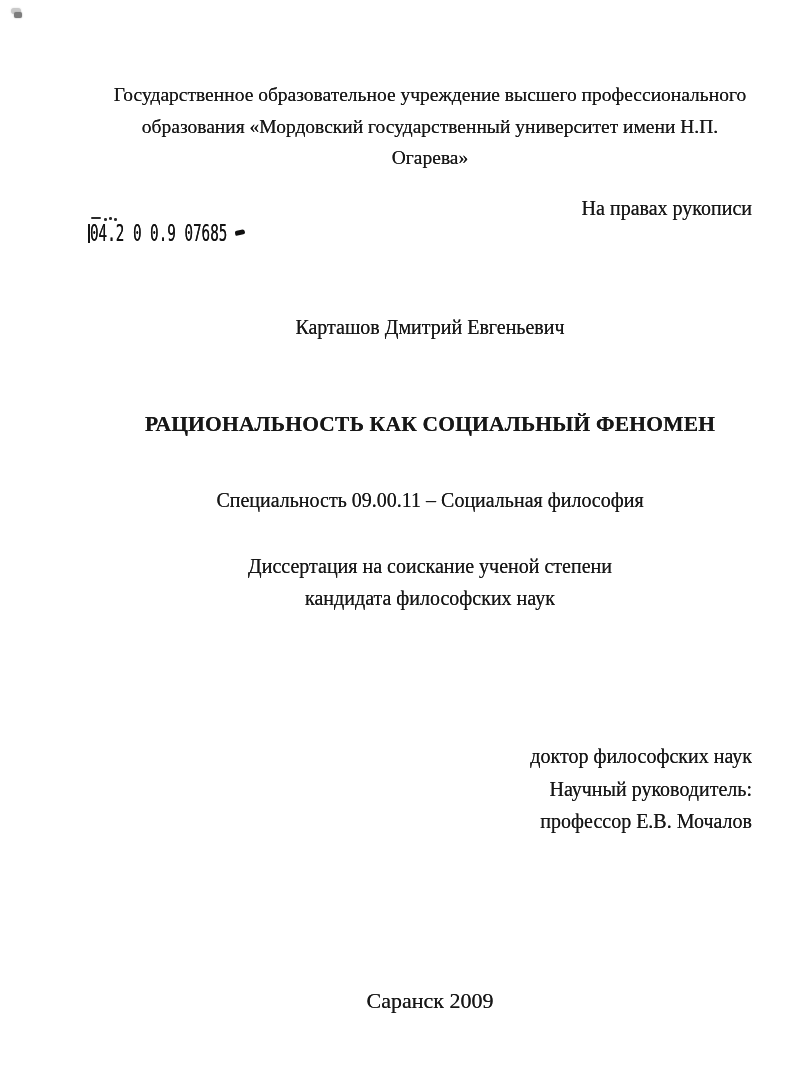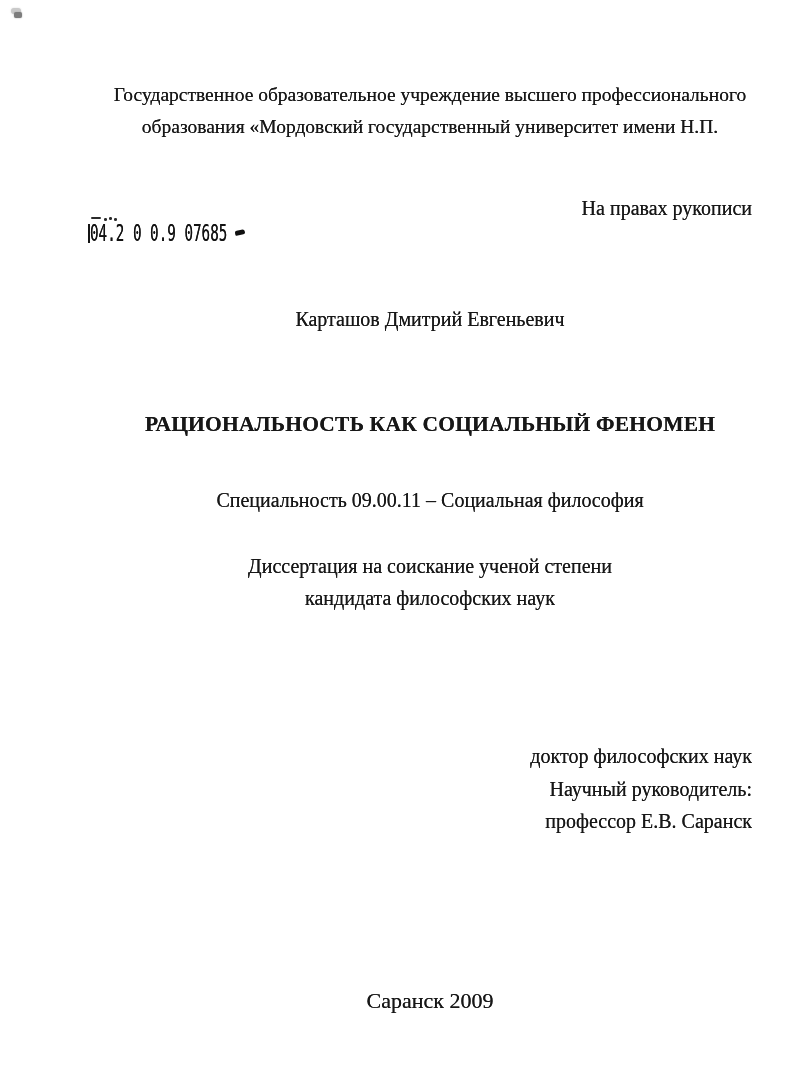--- a/index.html
+++ b/index.html
@@ -91,21 +91,21 @@
     left: 147px;
     top: 14px;
     width: 10px;
     height: 5px;
     background: #101010;
     border-radius: 2px 3px 2px 1px;
     transform: rotate(-12deg);
   }
 
   .author-name {
-    top: 308px;
+    top: 316px;
     font-size: 20px;
   }
 
   .dissertation-title {
     top: 412px;
     font-size: 21.5px;
     font-weight: bold;
     letter-spacing: 0.2px;
   }
 
@@ -151,20 +151,21 @@
 <div class="page">
 
   <div class="scan-smudge">
     <div class="s1"></div>
     <div class="s2"></div>
   </div>
 
   <div class="col-center institution">
     <div>Государственное образовательное учреждение высшего профессионального</div>
     <div>образования «Мордовский государственный университет имени Н.П.</div>
+    <div>Огарева»</div>
   </div>
 
   <div class="manuscript-note">На правах рукописи</div>
 
   <div class="stamp">
     <div class="stamp-over-tilde"></div>
     <div class="stamp-over-dot1"></div>
     <div class="stamp-over-dot2"></div>
     <div class="stamp-over-dot3"></div>
     <div class="stamp-bar"></div>
@@ -179,18 +180,18 @@
   <div class="col-center specialty-line">Специальность 09.00.11 – Социальная философия</div>
 
   <div class="col-center thesis-type">
     <div>Диссертация на соискание ученой степени</div>
     <div>кандидата философских наук</div>
   </div>
 
   <div class="supervisor-block">
     <div>доктор философских наук</div>
     <div>Научный руководитель:</div>
-    <div>профессор Е.В. Саранск</div>
+    <div>профессор Е.В. Мочалов</div>
   </div>
 
   <div class="col-center imprint">Саранск 2009</div>
 
 </div>
 
 </body></html>

